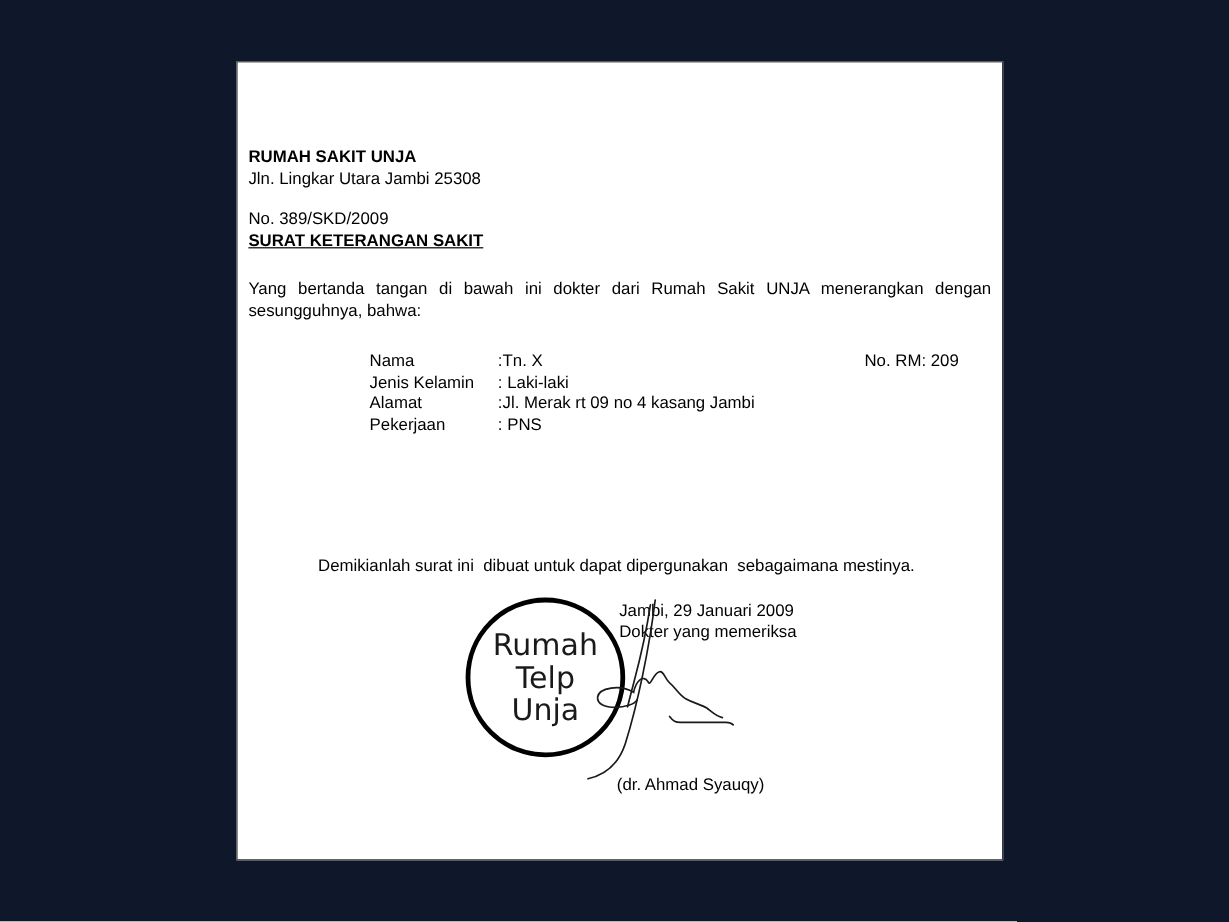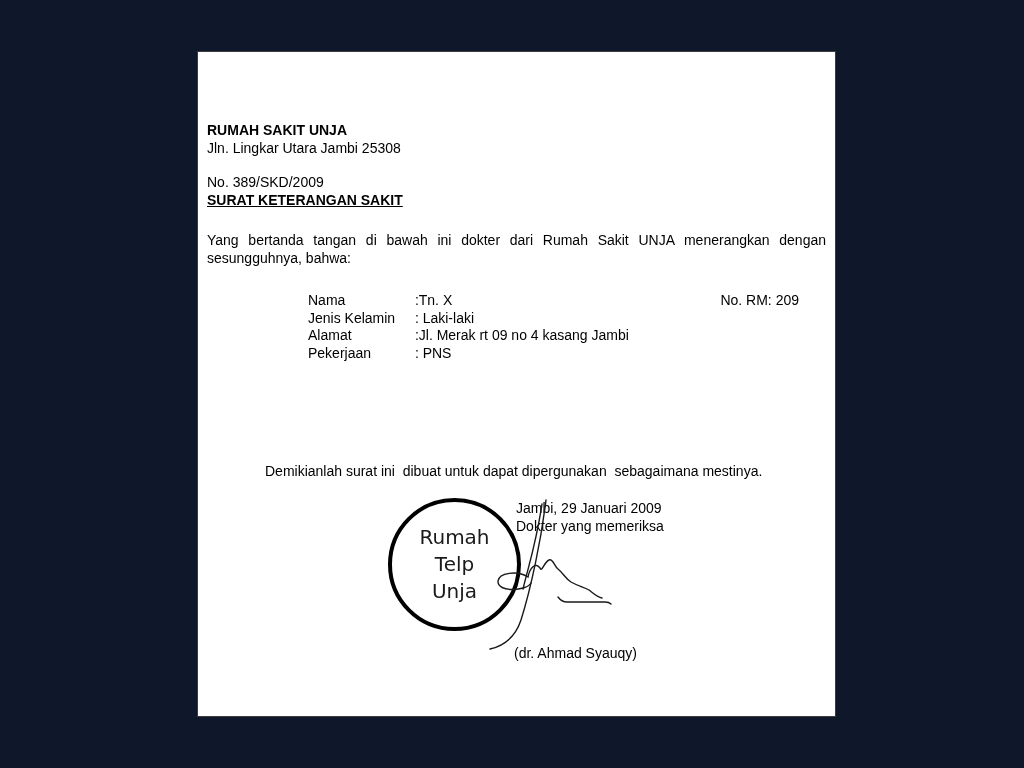--- a/index.html
+++ b/index.html
@@ -53,21 +53,21 @@
     border: 4px solid #000000;
     border-radius: 50%;
     background: transparent;
     display: flex;
     align-items: center;
     justify-content: center;
   }
   .stamp-text {
     position: static;
     font-family: "DejaVu Sans", sans-serif;
-    font-size: 20px;
+    font-size: 25px;
     line-height: 27px;
     color: #1a1a1a;
     text-align: center;
   }
   .stamp-line { position: static; display: block; }
   .signature-svg { left: 283px; top: 444px; width: 140px; height: 160px; }
 </style>
 </head>
 <body>
 

